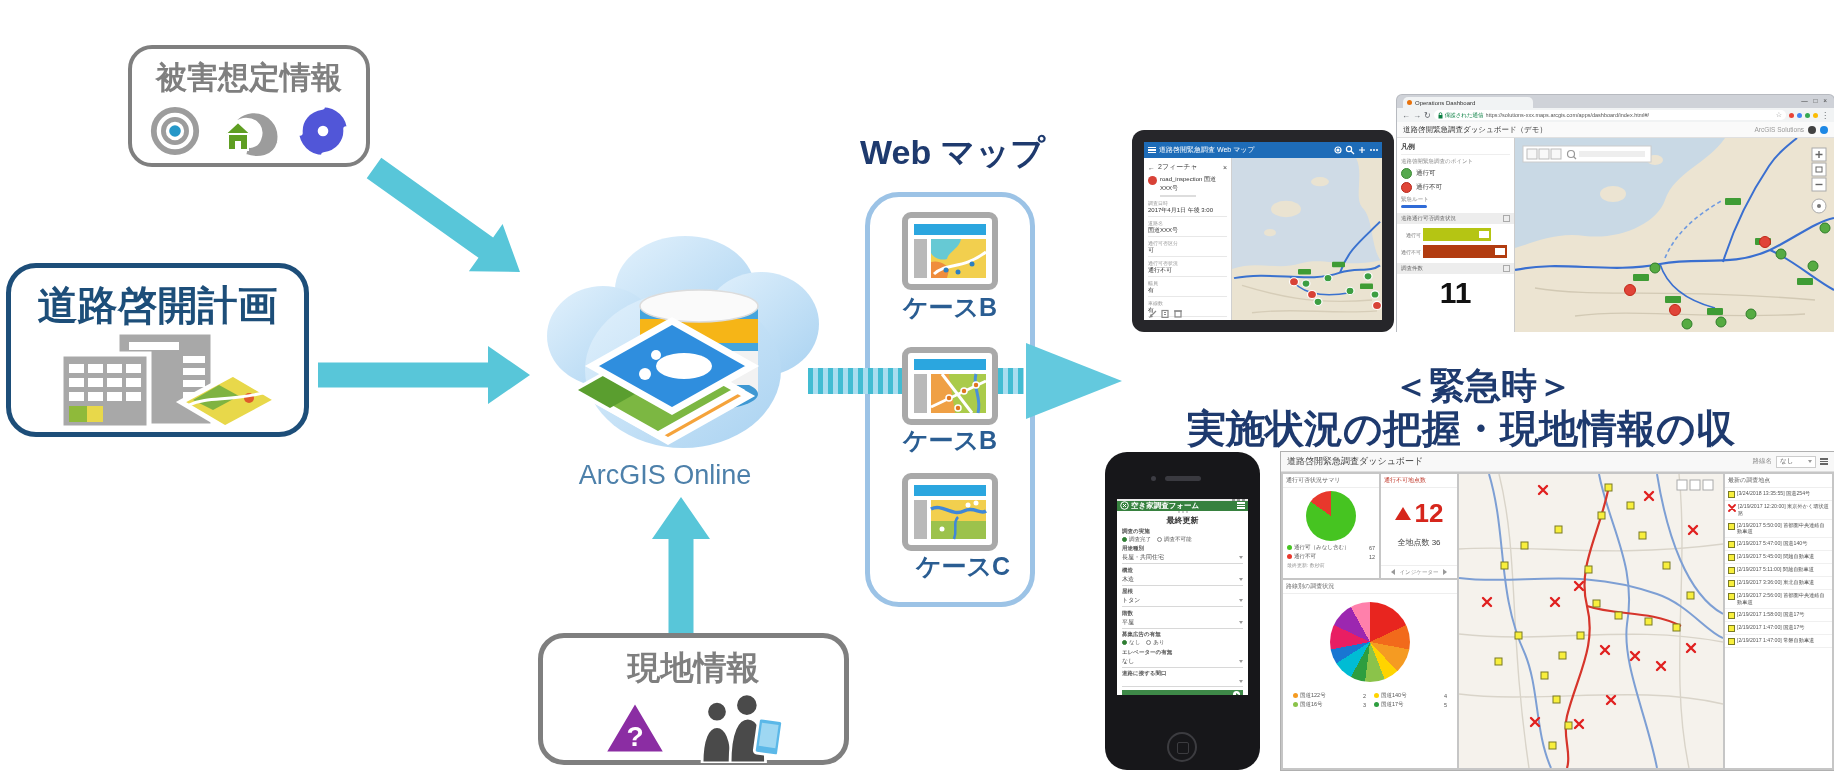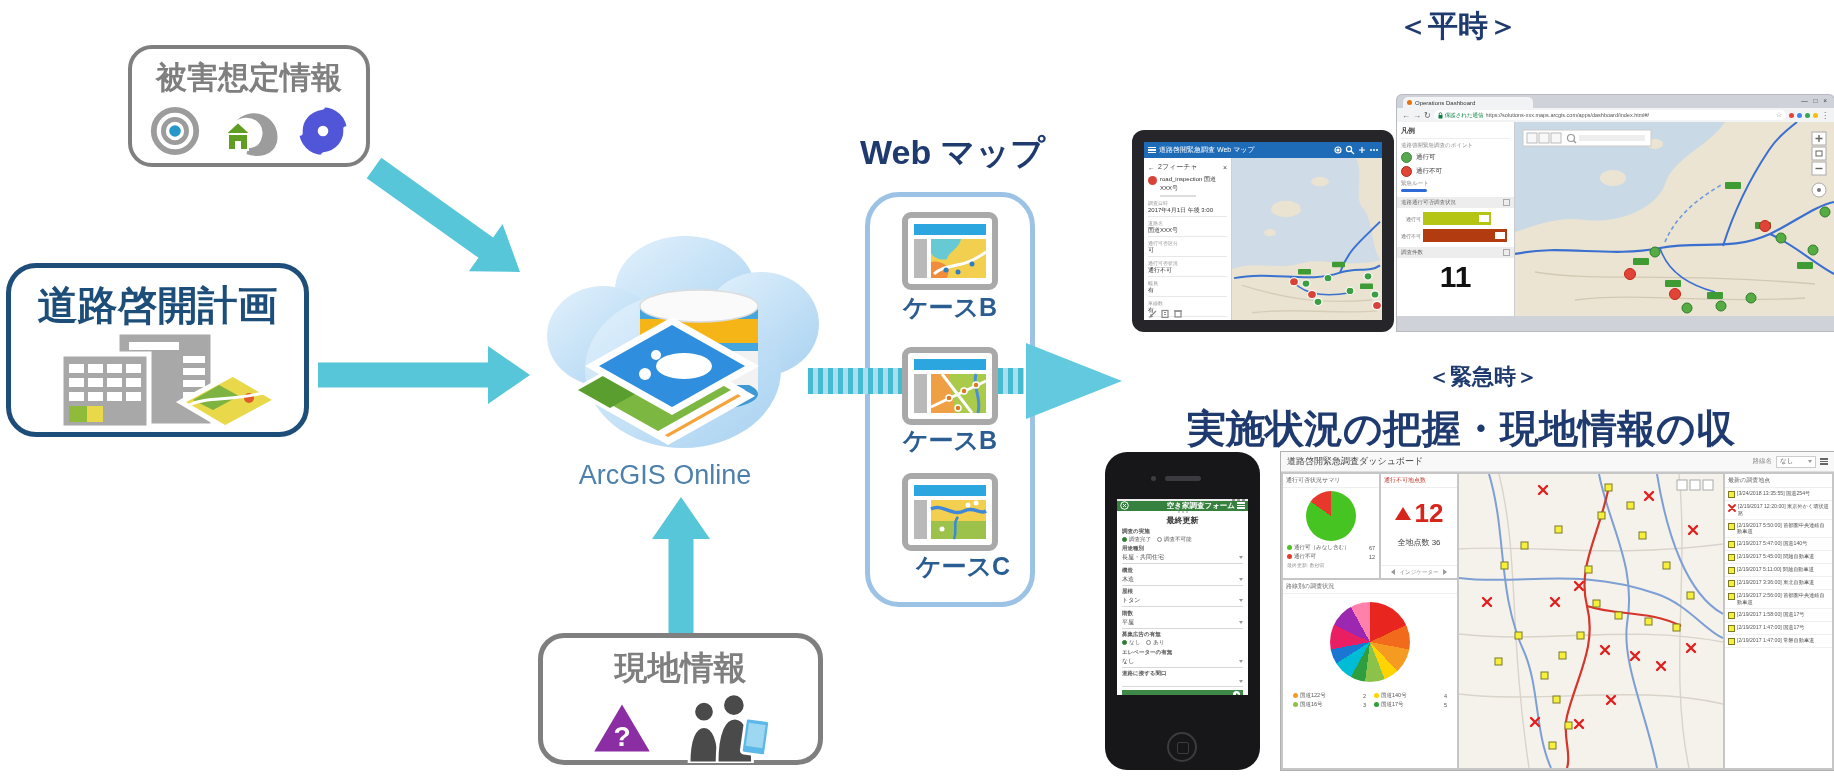--- a/index.html
+++ b/index.html
@@ -87,21 +87,21 @@
   #phone .cam{position:absolute;left:46px;top:24px;width:5px;height:5px;border-radius:50%;background:#3d3d44;}
   #phone .home{position:absolute;left:62px;top:280px;width:30px;height:30px;border:2px solid #3c3c40;
     border-radius:50%;box-sizing:border-box;}
   #phone .home::after{content:"";position:absolute;left:8px;top:8px;width:10px;height:10px;
     border:1px solid #3c3c40;border-radius:2px;}
   #pscreen{position:absolute;left:12px;top:47px;width:131px;height:196px;background:#fff;
     overflow:hidden;display:flex;flex-direction:column;}
   #pwinbar{height:7px;background:#ececec;display:flex;align-items:center;justify-content:flex-end;gap:2px;padding:0 3px;}
   #pwinbar i{width:3px;height:1.5px;background:#999;}
   #pgreen{height:15px;background:#37813f;display:flex;align-items:center;padding:0 3px;gap:2px;}
-  #pgreen .ttl{flex:1;text-align:right;color:#fff;font-weight:bold;font-size:7.5px;white-space:nowrap;overflow:hidden;font-family:Liberation Serif, serif;}
+  #pgreen .ttl{flex:1;text-align:left;color:#fff;font-weight:bold;font-size:7.5px;white-space:nowrap;overflow:hidden;font-family:Liberation Serif, serif;}
   #pdots{height:4px;display:flex;justify-content:center;align-items:center;gap:2px;}
   #pdots i{width:2px;height:2px;border-radius:50%;background:#bbb;}
   #psec{font-size:8px;font-weight:bold;color:#333;text-align:center;margin:2px 0;}
   #pform{padding:0 5px;display:flex;flex-direction:column;flex:1;}
   .pf{margin-bottom:2.5px;}
   .pf .lab{font-size:5.5px;font-weight:bold;color:#555;}
   .pf .valrow{display:flex;align-items:center;border-bottom:1px solid #d8d8d8;padding:1px 0;}
   .pf .val{font-size:6px;color:#444;flex:1;min-height:7px;}
   .caret{width:0;height:0;border-left:2.5px solid transparent;border-right:2.5px solid transparent;
     border-top:3px solid #999;flex:none;}
@@ -252,21 +252,21 @@
       <polygon points="26,112 106,67 186,112 106,157" fill="#7cb742" stroke="#fff" stroke-width="7"></polygon>
       <polygon points="26,112 106,67 138,85 58,130" fill="#5a9e2f"></polygon>
       <polygon points="40,88 120,43 200,88 120,133" fill="#2f8ede" stroke="#fff" stroke-width="7"></polygon>
       <ellipse cx="132" cy="88" rx="28" ry="13" fill="#fff"></ellipse>
       <circle cx="93" cy="96" r="6" fill="#fff"></circle>
       <circle cx="104" cy="77" r="5" fill="#fff"></circle>
     </g>
   </svg>
   <div class="abs" style="left:545px;top:460px;width:240px;text-align:center;font-size:27px;color:#4d80aa;font-weight:500;">ArcGIS Online</div>
 
-  <div class="dbox" style="left:538px;top:633px;width:285px;height:132px;border:5px solid #7f7f7f;border-radius:26px;">
+  <div class="dbox" style="left:538px;top:633px;width:311px;height:132px;border:5px solid #7f7f7f;border-radius:26px;">
     <div class="box-title c-gray" style="font-size:33px;margin-top:8px;">現地情報</div>
     <div class="icon-row" style="gap:18px;margin-top:2px;">
       <svg width="70" height="62" viewBox="0 0 74 66">
         <polygon points="37,4 70,60 4,60" fill="#8b2da3" stroke="#fff" stroke-width="4" stroke-linejoin="round"></polygon>
         <text x="37" y="52" text-anchor="middle" font-size="30" font-weight="bold" fill="#fff">?</text>
       </svg>
       <svg width="100" height="70" viewBox="0 0 105 75">
         <circle cx="30" cy="20" r="11" fill="#4a4a4a" stroke="#fff" stroke-width="3"></circle>
         <path d="M14,75 C14,50 20,36 30,36 C40,36 46,50 46,75 Z" fill="#4a4a4a" stroke="#fff" stroke-width="3"></path>
         <circle cx="62" cy="13" r="12" fill="#4a4a4a" stroke="#fff" stroke-width="3"></circle>
@@ -319,21 +319,20 @@
     <rect x="29" y="27" width="55" height="39" fill="#f2cf4e"></rect>
     <rect x="29" y="48" width="55" height="18" fill="#9cc24c"></rect>
     <path d="M29,36 C40,30 50,44 62,38 C72,33 78,42 84,38" fill="none" stroke="#3f87d8" stroke-width="3.5"></path>
     <path d="M52,66 C56,56 50,50 56,44" fill="none" stroke="#3f87d8" stroke-width="2.5"></path>
     <circle cx="66" cy="32" r="2.5" fill="#fff"></circle>
       <circle cx="74" cy="30" r="2.5" fill="#fff"></circle>
     <circle cx="40" cy="56" r="2.5" fill="#fff"></circle>
   </svg>
   <div class="case-label" style="top:550px;margin-left:13px;">ケースC</div>
 
-  <div class="bighdr" style="left:1298px;top:6px;width:320px;font-size:30px;">＜平時＞</div>
 
   <div id="tablet">
     <div id="tablet-screen">
       <div id="tablet-header">
         <span class="burger" style="color:#fff;">
             <i></i>
             <i></i>
             <i></i>
           </span>
         <span class="ttl">道路啓開緊急調査 Web マップ</span>
@@ -455,20 +454,27 @@
         </svg>
         <span class="sec">保護された通信</span>
         <span class="url">https://solutions-xxx.maps.arcgis.com/apps/dashboard/index.html#/</span>
         <span style="font-size:7px;color:#888;">☆</span>
       </div>
       <span class="extdot" style="background:#e94235;"></span>
       <span class="extdot" style="background:#4285f4;"></span>
       <span class="extdot" style="background:#34a853;"></span>
       <span class="extdot" style="background:#fbbc04;"></span>
       <span class="navic">⋮</span>
+    </div>
+    <div id="appbar">
+      <span class="ttl">道路啓開緊急調査ダッシュボード（デモ）</span>
+      <span class="sp"></span>
+      <span class="brand">ArcGIS Solutions</span>
+      <span class="appdot" style="background:#424242;"></span>
+      <span class="appdot" style="background:#1e88e5;"></span>
     </div>
     <div id="bbody">
       <div id="bpanel">
         <div class="h1">凡例</div>
         <div class="sub nowrap">道路啓開緊急調査のポイント</div>
         <div class="legrow">
           <span class="dot dot-g"></span>
           <span class="lab">通行可</span>
         </div>
         <div class="legrow">
@@ -552,21 +558,21 @@
             <rect x="301" y="29" width="6" height="5" fill="none" stroke="#666"></rect>
           <rect x="297" y="40" width="14" height="13" fill="#fff" stroke="#aaa"></rect>
             <path d="M300.5,46.5 h7" stroke="#666" stroke-width="1.4"></path>
           <circle cx="304" cy="68" r="7" fill="#fff" stroke="#aaa"></circle>
             <circle cx="304" cy="68" r="2" fill="#777"></circle>
         </g>
       </svg>
     </div>
   </div>
 
-  <div class="bighdr" style="left:1328px;top:362px;width:310px;font-size:22px;">＜緊急時＞</div>
+  <div class="bighdr" style="left:1328px;top:362px;width:310px;font-size:36px;">＜緊急時＞</div>
   <div class="bighdr" style="left:1168px;top:402px;width:586px;font-size:39px;">実施状況の把握・現地情報の収集</div>
 
   <div id="phone">
     <span class="speaker"></span>
     <span class="cam"></span>
     <span class="home"></span>
     <div id="pscreen">
       <div id="pwinbar">
           <i></i>
           <i></i>

